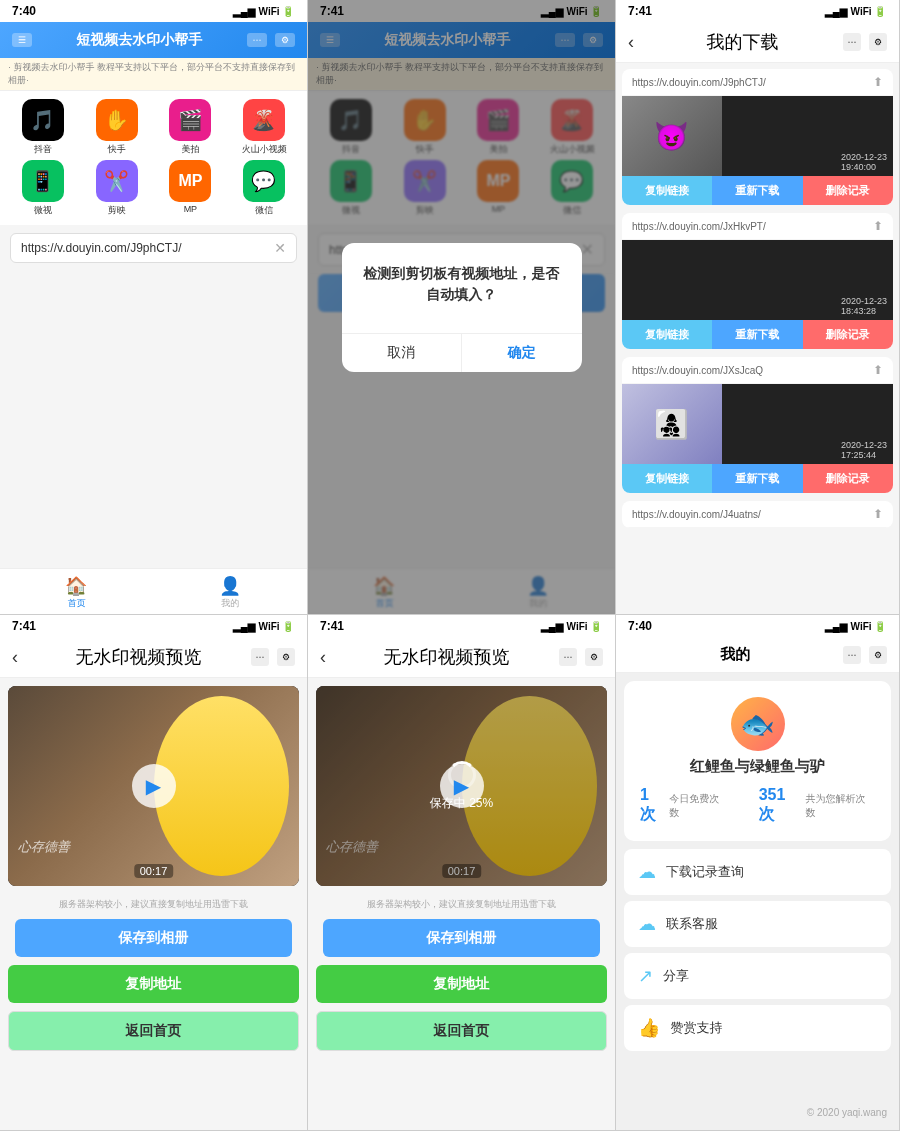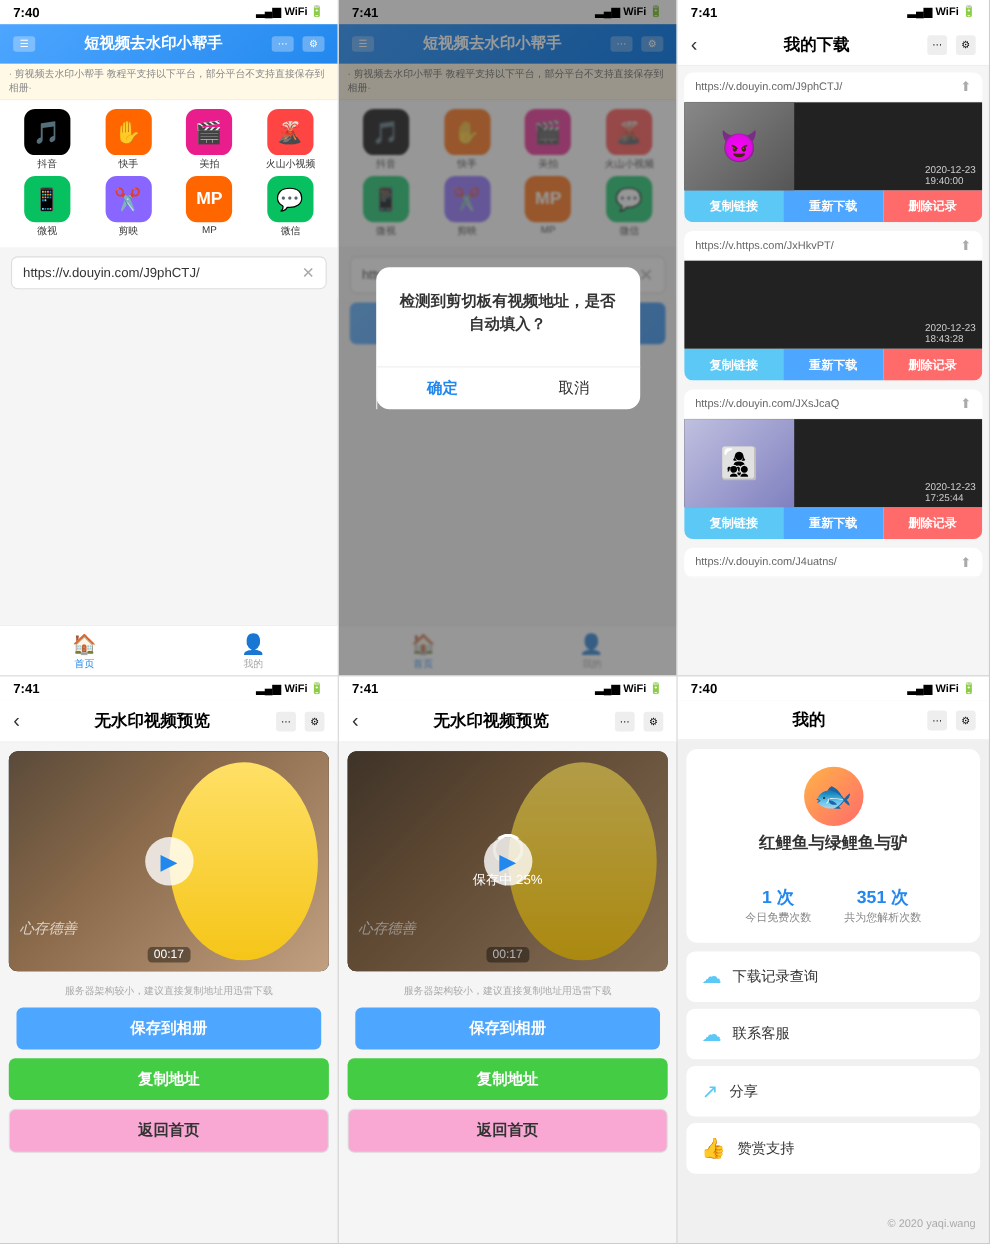--- a/index.html
+++ b/index.html
@@ -180,21 +180,21 @@
     
     .download-page { background: #f5f5f5; }
     .download-header {
       background: #fff;
       padding: 8px 12px;
       display: flex;
       align-items: center;
       border-bottom: 1px solid #eee;
     }
     .back-btn { font-size: 18px; color: #333; cursor: pointer; margin-right: 8px; }
-    .download-header-title { flex: 1; text-align: center; font-size: 15px; font-weight: 700; }
+    .download-header-title { flex: 1; text-align: center; font-size: 18px; font-weight: 400; }
     .download-header-icons { display: flex; gap: 8px; }
     .hdr-icon { width: 18px; height: 18px; background: #eee; border-radius: 3px; font-size: 9px; display:flex;align-items:center;justify-content:center; }
 
     .download-list { flex: 1; overflow-y: auto; padding: 6px; }
     .download-item { background: #fff; border-radius: 8px; margin-bottom: 8px; overflow: hidden; }
     .download-url { padding: 6px 10px; font-size: 10px; color: #666; display: flex; justify-content: space-between; align-items: center; border-bottom: 1px solid #f5f5f5; }
     .share-icon { font-size: 12px; color: #aaa; }
     .download-preview { display: flex; position: relative; height: 80px; background: #222; }
     .preview-thumb { width: 100px; height: 80px; background: linear-gradient(135deg, #444, #888); flex-shrink: 0; display:flex; align-items:center; justify-content:center; overflow:hidden; }
     .preview-info { flex: 1; padding: 4px 6px; }
@@ -291,21 +291,21 @@
       border: none;
       border-radius: 6px;
       padding: 10px;
       font-size: 14px;
       font-weight: 600;
       cursor: pointer;
       text-align: center;
     }
     .action-btn-back {
       margin: 4px 8px 8px;
-      background: #f9a8d4;
+      background: #86efac;
       color: #333;
       border: 1px solid #ddd;
       border-radius: 6px;
       padding: 10px;
       font-size: 14px;
       font-weight: 600;
       cursor: pointer;
       text-align: center;
     }
 
@@ -332,21 +332,21 @@
     .avatar {
       width: 54px; height: 54px;
       border-radius: 50%;
       background: linear-gradient(135deg, #ffb347, #ff6b6b);
       display: flex; align-items: center; justify-content: center;
       font-size: 24px;
       overflow: hidden;
     }
     .profile-name { font-size: 15px; font-weight: 700; color: #333; }
     .stats-row { display: flex; gap: 30px; margin-top: 4px; }
-    .stat-item { display: flex; flex-direction: column; align-items: center; margin-top: 20px; }
+    .stat-item { display: flex; flex-direction: row; align-items: center; }
     .stat-value { font-size: 16px; font-weight: 700; color: #2288ee; }
     .stat-label { font-size: 10px; color: #888; }
 
     .menu-list { margin: 0 8px; }
     .menu-item {
       background: #fff;
       border-radius: 8px;
       margin-bottom: 6px;
       padding: 12px 14px;
       display: flex;
@@ -533,22 +533,22 @@
       <span style="margin-left:auto;color:#aaa;">✕</span>
     </div>
   </div>
 
   <div style="margin:0 10px 8px;background:linear-gradient(135deg,#4da6ff,#2288ee);color:#fff;border-radius:6px;padding:10px;font-size:14px;font-weight:600;text-align:center;filter:blur(1px);opacity:0.7;">一键去除水印</div>
 
   <div class="dialog-overlay">
     <div class="dialog-box">
       <div class="dialog-title">检测到剪切板有视频地址，是否自动填入？</div>
       <div class="dialog-btns">
+        <button class="dialog-btn">取消</button>
         <button class="dialog-btn confirm">确定</button>
-        <button class="dialog-btn">取消</button>
       </div>
     </div>
   </div>
   <div style="flex:1;"></div>
   <div class="bottom-nav" style="filter:blur(1px);opacity:0.7;">
     <div class="bottom-nav-item active">
       <span class="nav-icon">🏠</span>
       <span>首页</span>
     </div>
     <div class="bottom-nav-item">
@@ -592,21 +592,21 @@
       </div>
       <div class="download-actions">
         <button class="dl-action-btn copy">复制链接</button>
         <button class="dl-action-btn redownload">重新下载</button>
         <button class="dl-action-btn delete">删除记录</button>
       </div>
     </div>
 
     <div class="download-item">
       <div class="download-url">
-        <span>https://v.https.com/JxHkvPT/</span>
+        <span>https://v.douyin.com/JxHkvPT/</span>
         <span class="share-icon">⬆</span>
       </div>
       <div class="download-preview">
         <div class="preview-info"></div>
         <span class="preview-timestamp" style="white-space:pre-line;">2020-12-23
 18:43:28</span>
       </div>
       <div class="download-actions">
         <button class="dl-action-btn copy">复制链接</button>
         <button class="dl-action-btn redownload">重新下载</button>

